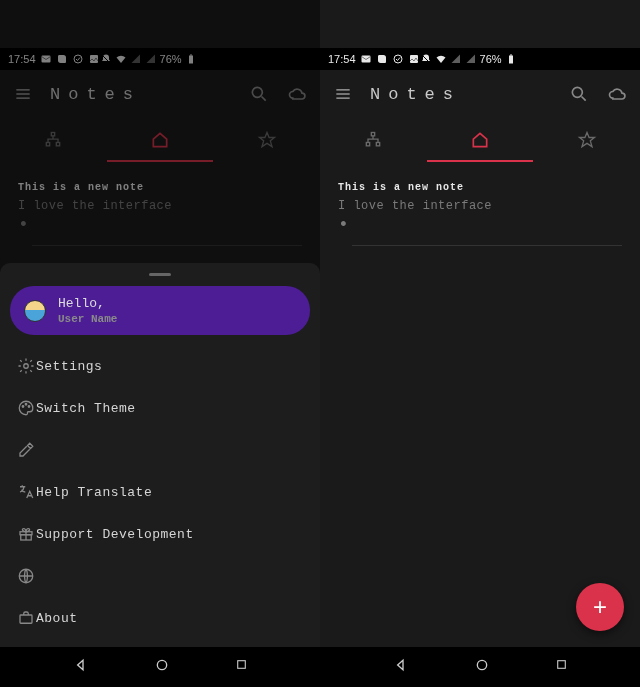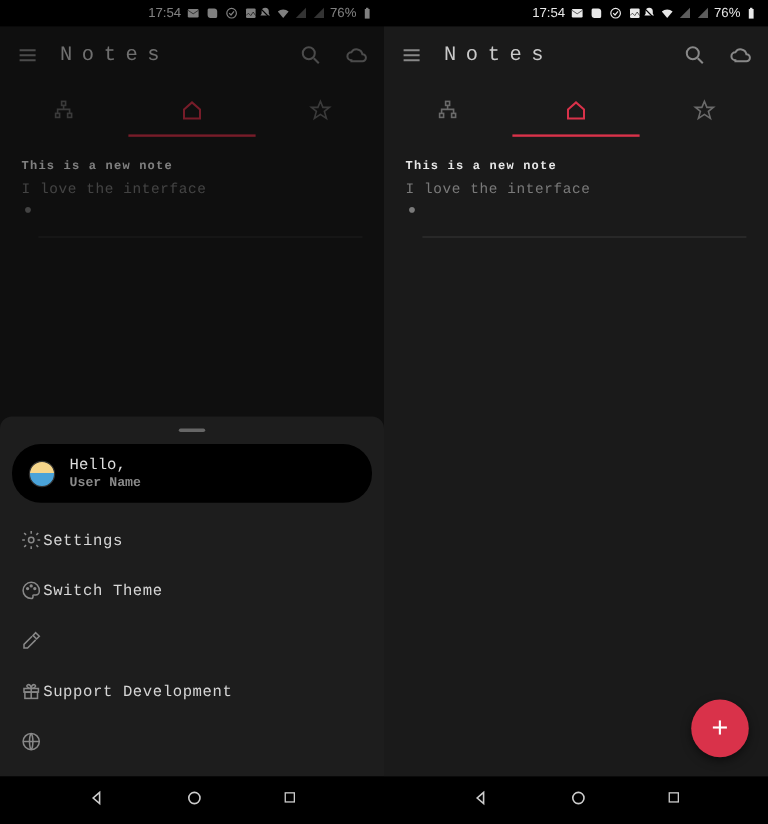--- a/index.html
+++ b/index.html
@@ -20,26 +20,27 @@
   flex-direction: column;
 }
 .phone-left { background: #0f0f0f; }
 .phone-left .upper { filter: brightness(0.55); }
 
 
 .status-bar {
   height: 22px;
   display: flex;
   align-items: center;
-  justify-content: flex-end;
+  justify-content: flex-start;
   padding: 0 8px;
   color: #e8e8e8;
   font-size: 11px;
   font-family: sans-serif;
   background: #000;
+  margin-top: 48px;
 }
 .status-left { display: flex; align-items: center; gap: 4px; }
 .status-right { display: flex; align-items: center; gap: 3px; }
 .sb-icon { width: 12px; height: 12px; display: inline-flex; align-items: center; justify-content: center; }
 .sb-icon svg { width: 100%; height: 100%; fill: #e8e8e8; }
 
 
 .app-header {
   height: 48px;
   display: flex;
@@ -120,21 +121,21 @@
   padding: 10px 6px 8px;
 }
 .sheet-handle {
   width: 22px;
   height: 3px;
   background: #666;
   border-radius: 2px;
   margin: 0 auto 10px;
 }
 .user-pill {
-  background: #000000;
+  background: #4c1d95;
   border-radius: 24px;
   padding: 10px 14px;
   display: flex;
   align-items: center;
   gap: 12px;
   margin: 0 4px 10px;
 }
 .avatar {
   width: 22px; height: 22px;
   border-radius: 50%;
@@ -343,35 +344,53 @@
     <div class="menu-item">
       <span class="menu-icon">
           <svg viewBox="0 0 24 24">
             <path d="M17 3l4 4-3 3-4-4zM13 7L4 16v4h4l9-9"></path>
           </svg>
         </span>
     </div>
     <div class="menu-item">
       <span class="menu-icon">
           <svg viewBox="0 0 24 24">
+            <path d="M4 5h7M7 3v2M9 5c0 3-2 6-5 7M6 9c1 2 3 3 5 3"></path>
+            <path d="M13 20l4-9 4 9M14.5 17h5"></path>
+          </svg>
+        </span>
+      <span class="menu-label">Help Translate</span>
+    </div>
+    <div class="menu-item">
+      <span class="menu-icon">
+          <svg viewBox="0 0 24 24">
             <rect x="4" y="9" width="16" height="4"></rect>
             <rect x="5" y="13" width="14" height="7"></rect>
             <line x1="12" y1="9" x2="12" y2="20"></line>
             <path d="M12 9c0-3-2-5-4-4s0 4 4 4zM12 9c0-3 2-5 4-4s0 4-4 4z"></path>
           </svg>
         </span>
       <span class="menu-label">Support Development</span>
     </div>
     <div class="menu-item">
       <span class="menu-icon">
           <svg viewBox="0 0 24 24">
             <circle cx="12" cy="12" r="9"></circle>
             <path d="M3 12h18M12 3c2.5 3 2.5 15 0 18M12 3c-2.5 3-2.5 15 0 18"></path>
           </svg>
         </span>
+    </div>
+    <div class="menu-item">
+      <span class="menu-icon">
+          <svg viewBox="0 0 24 24">
+            <rect x="4" y="8" width="16" height="11" rx="1"></rect>
+            <path d="M9 8V6a2 2 0 012-2h2a2 2 0 012 2v2"></path>
+          </svg>
+        </span>
+      <span class="menu-label">About</span>
     </div>
   </div>
 
   <div class="nav-bar">
     <div class="nav-btn"><svg viewBox="0 0 24 24">
           <path d="M15 5l-8 7 8 7z" fill="none"></path>
         </svg></div>
     <div class="nav-btn"><svg viewBox="0 0 24 24">
           <circle cx="12" cy="12" r="7"></circle>
         </svg></div>

